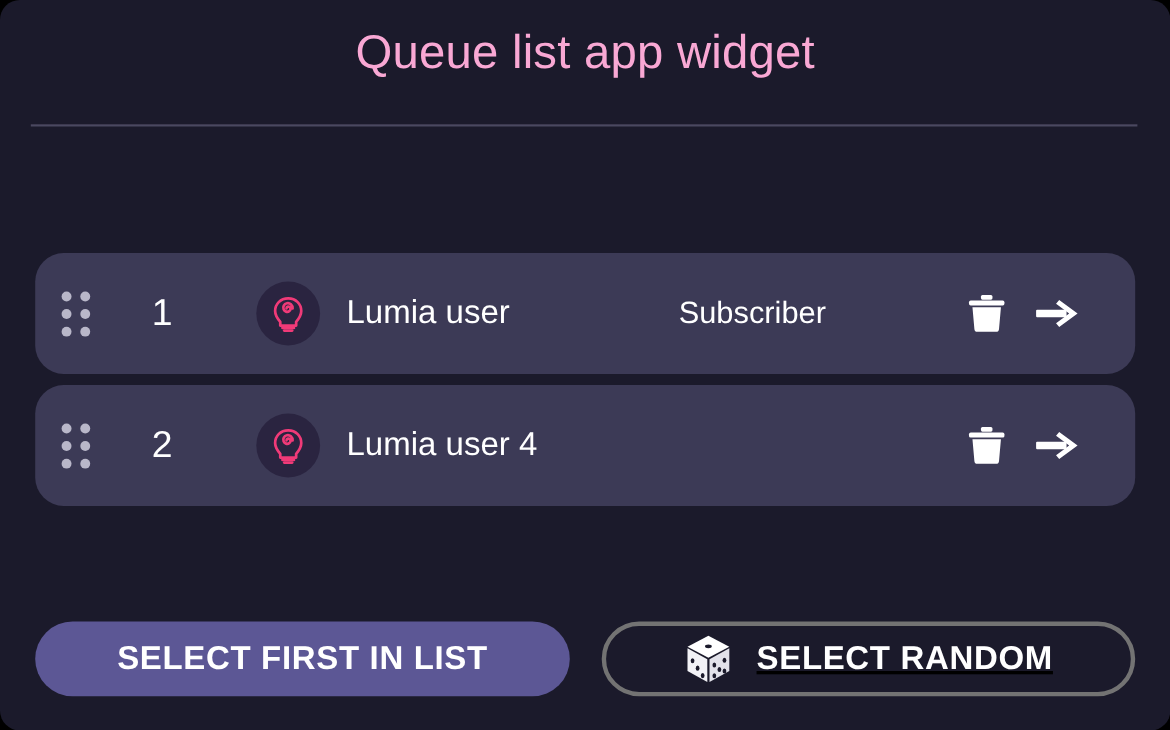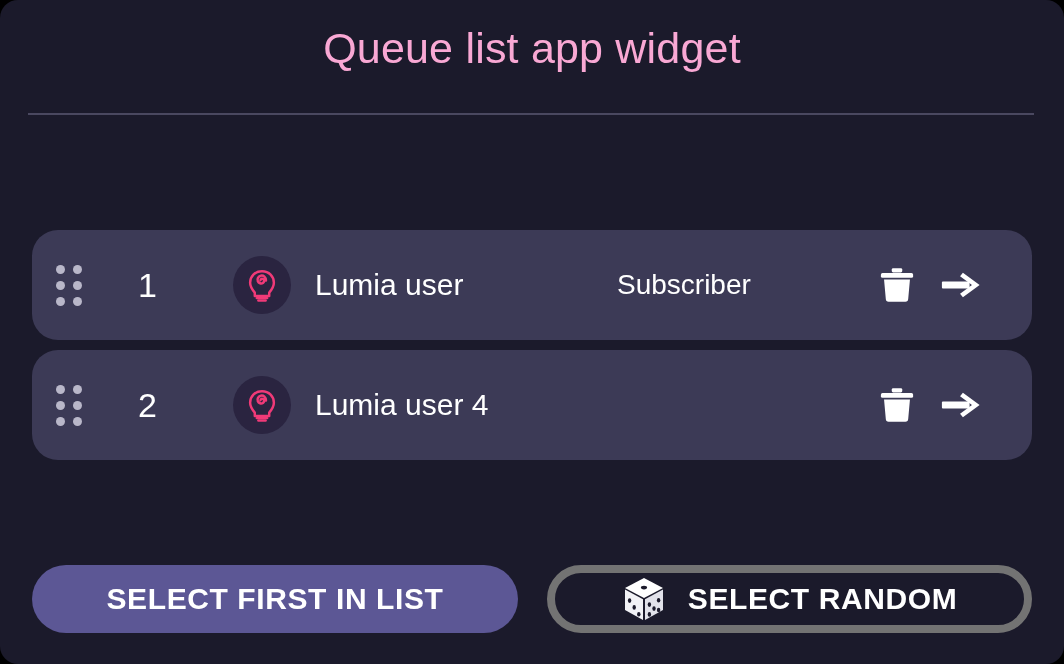--- a/index.html
+++ b/index.html
@@ -183,21 +183,22 @@
   #btn-select-first {
     left: 0;
     width: 486px;
     background: #5c5795;
     border: none;
   }
   #btn-select-random {
     left: 515px;
     width: 485px;
     background: transparent;
-    border: 8px solid #737373;
+    border: 4px solid #737373;
+    text-decoration: underline;
   }
   .action-label {
     color: #ffffff;
     font-size: 30px;
     font-weight: bold;
     letter-spacing: 0.6px;
     white-space: nowrap;
   }
   #dice-icon-wrap {
     display: flex;

